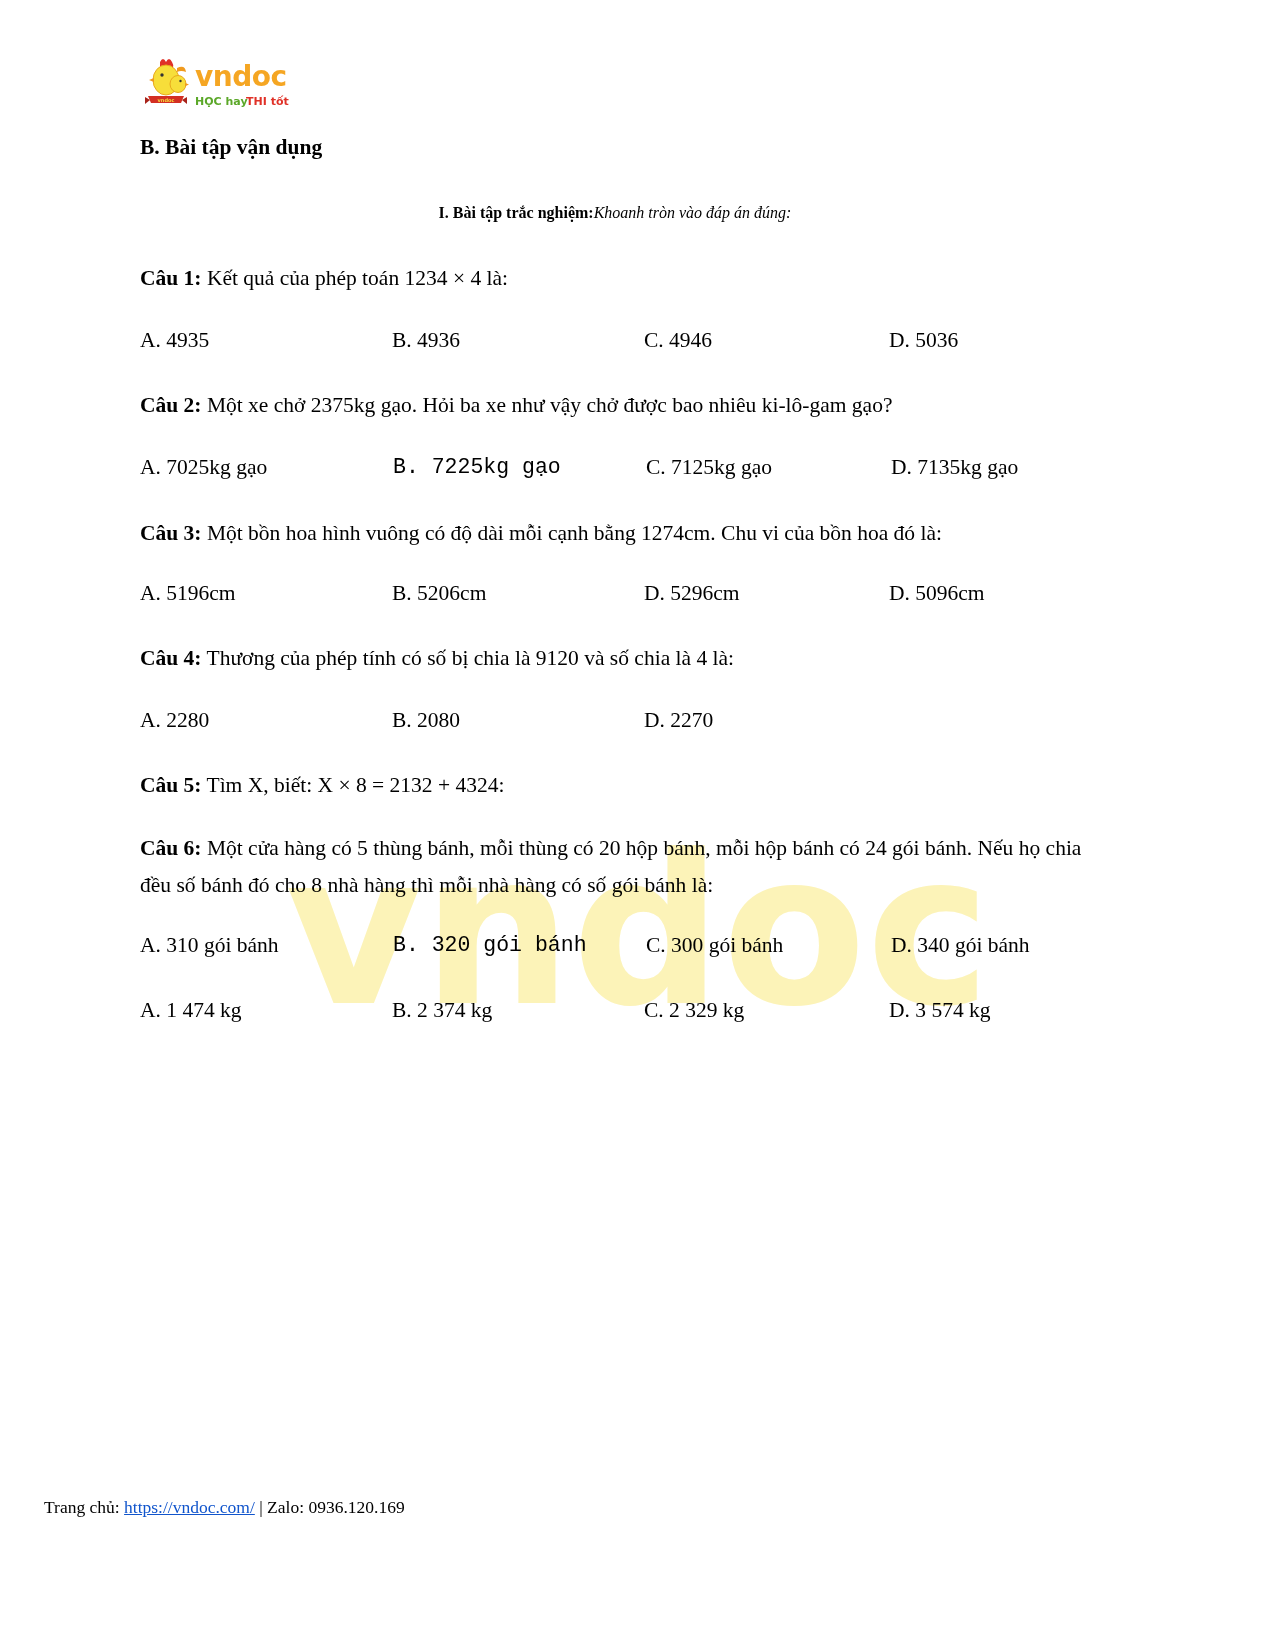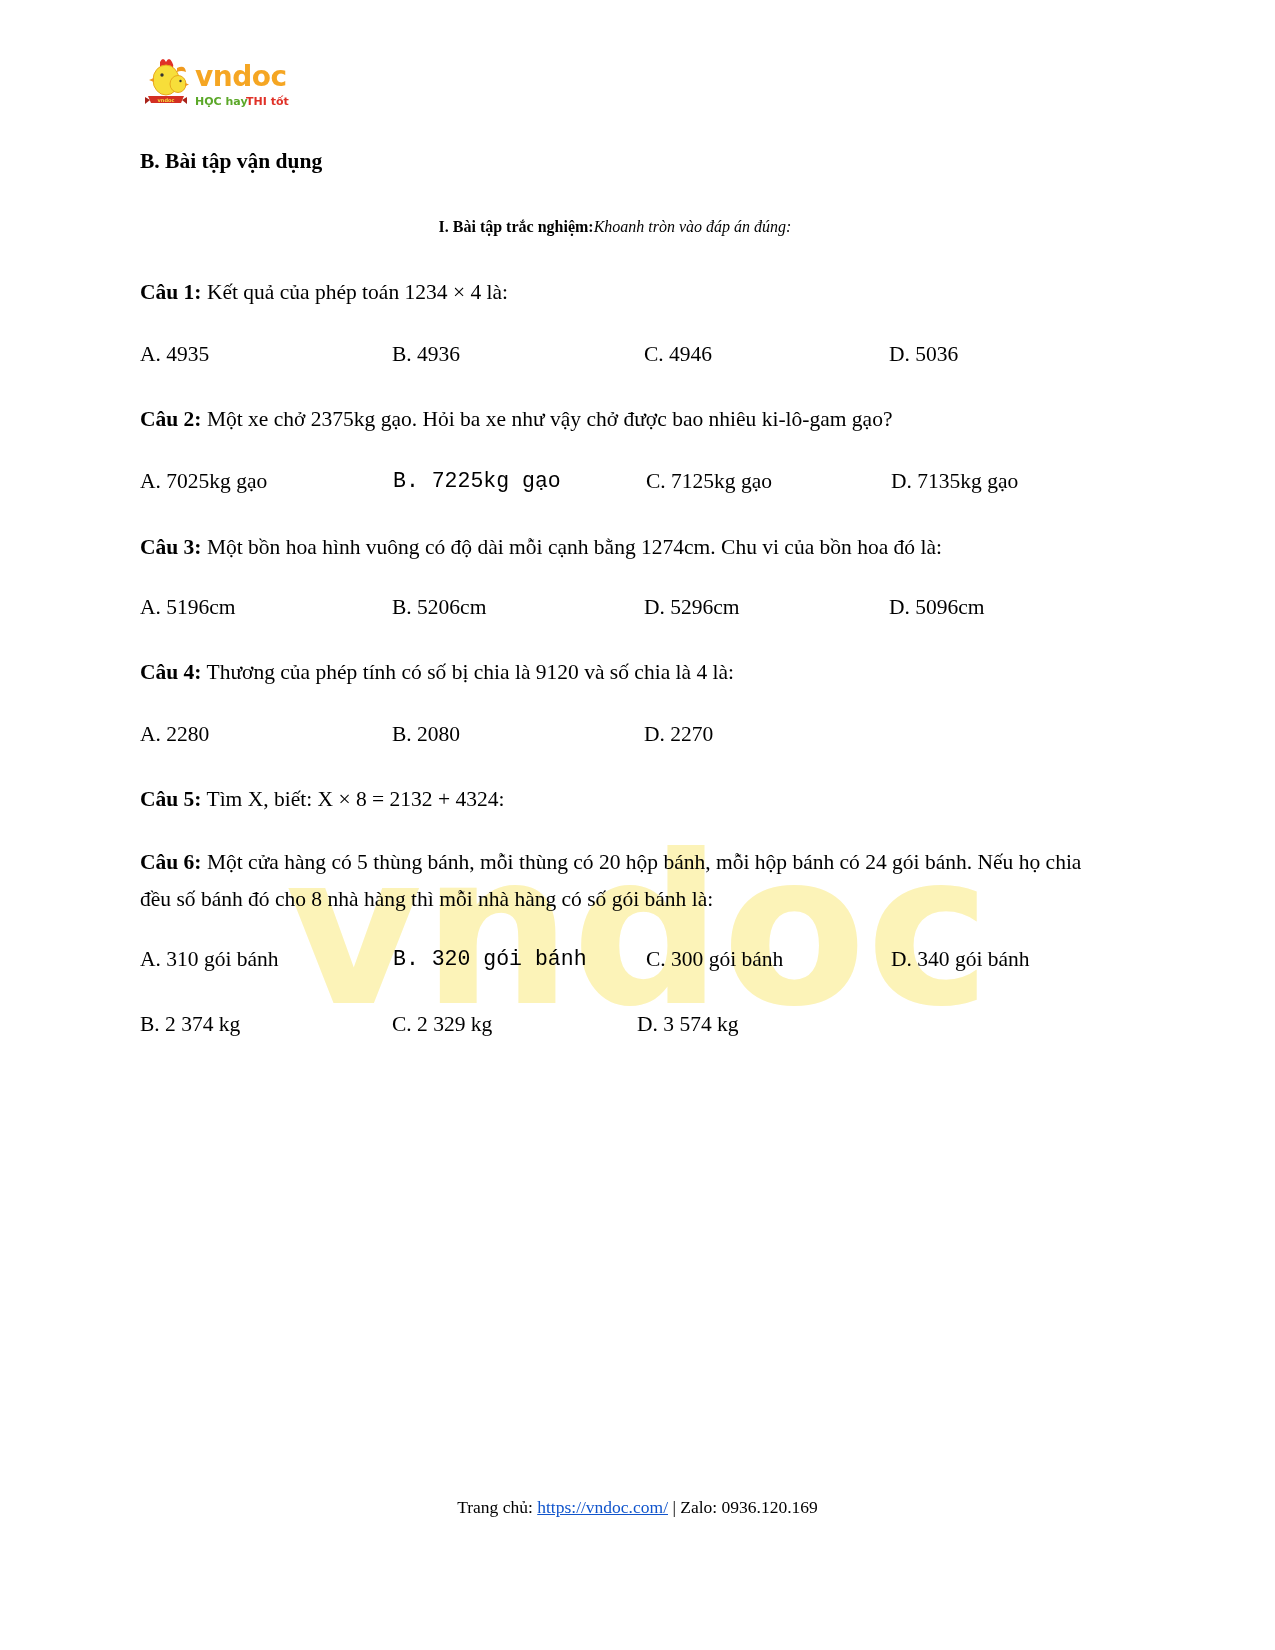--- a/index.html
+++ b/index.html
@@ -45,21 +45,21 @@
     width: 160px;
     height: 62px;
     z-index: 3;
   }
   .logo-wrap svg { display: block; width: 100%; height: 100%; }
 
   
   .content {
     position: absolute;
     left: 140px;
-    top: 144px;
+    top: 130px;
     width: 950px;
     z-index: 2;
   }
 
   .b { font-weight: bold; }
   .i { font-style: italic; }
 
   .heading {
     font-size: 21.5px;
     font-weight: bold;
@@ -101,25 +101,26 @@
   .options.cols-wide .opt.w1 { width: 253px; }
   .options.cols-wide .opt.w2 { width: 253px; font-family: Liberation Mono, monospace; }
   .options.cols-wide .opt.w3 { width: 245px; }
 
   
   .footer {
     position: absolute;
     left: 0;
     right: 0;
     top: 1497px;
-    text-align: center;
+    text-align: left;
     font-size: 17.5px;
     font-family: "Liberation Serif", "DejaVu Serif", serif;
     color: #000000;
     z-index: 2;
+    padding-left: 44px;
   }
   .footer a {
     color: #1155cc;
     text-decoration: underline;
   }
 </style>
 </head>
 <body>
 
 <div class="page">
@@ -204,20 +205,21 @@
 
     <p class="question multiline"><span class="b">Câu 6:</span><span> Một cửa hàng có 5 thùng bánh, mỗi thùng có 20 hộp bánh, mỗi hộp bánh có 24 gói bánh. Nếu họ chia đều số bánh đó cho 8 nhà hàng thì mỗi nhà hàng có số gói bánh là:</span></p>
     <div class="options cols-wide">
       <span class="opt w1">A. 310 gói bánh</span>
       <span class="opt w2">B. 320 gói bánh</span>
       <span class="opt w3">C. 300 gói bánh</span>
       <span class="opt w4">D. 340 gói bánh</span>
     </div>
 
     <div class="options">
+      <span class="opt w1">A. 1 474 kg</span>
       <span class="opt w2">B. 2 374 kg</span>
       <span class="opt w3">C. 2 329 kg</span>
       <span class="opt w4">D. 3 574 kg</span>
     </div>
 
   </div>
 
   <div class="footer"><span>Trang chủ: </span><a href="#">https://vndoc.com/</a><span> | Zalo: 0936.120.169</span></div>
 
 </div>

